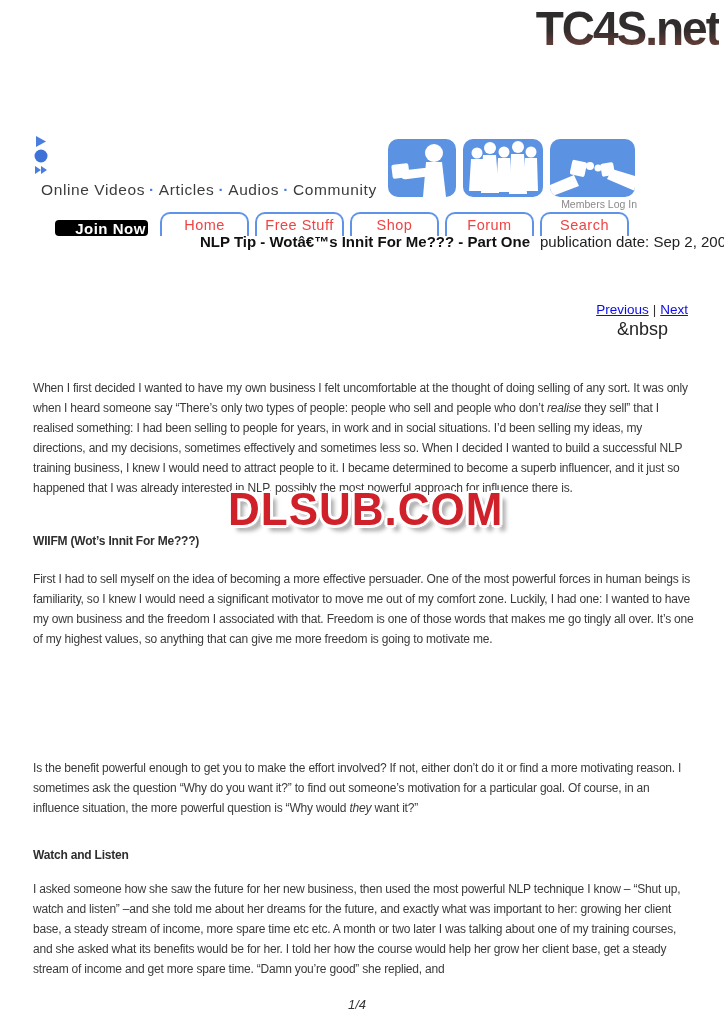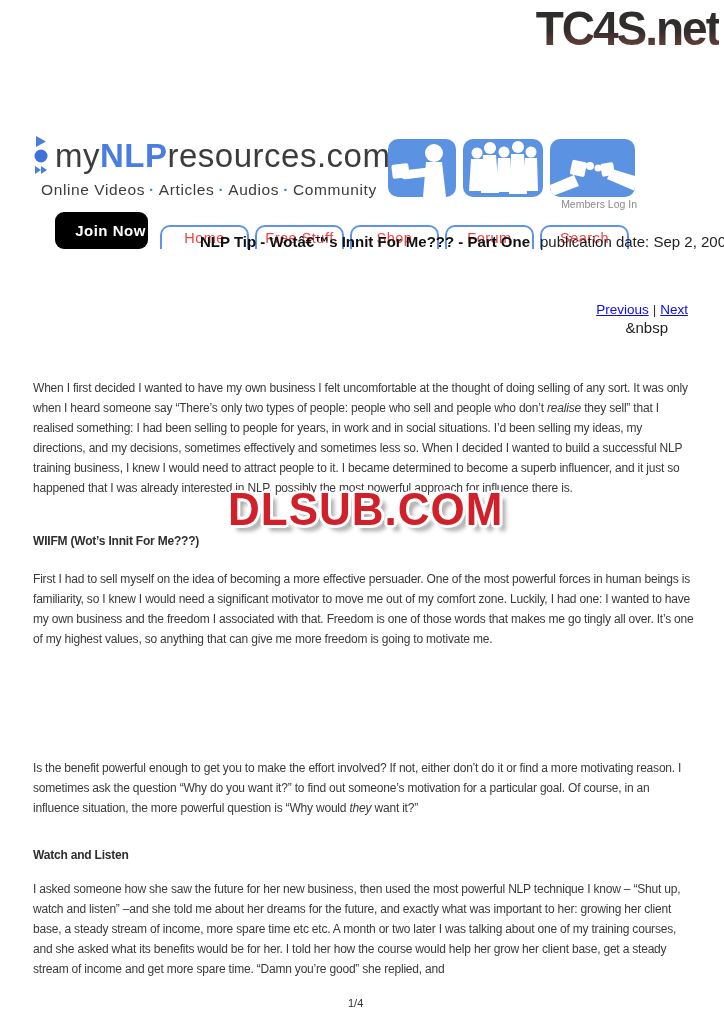--- a/index.html
+++ b/index.html
@@ -25,39 +25,39 @@
   .tagline { font-size:15.5px; color:#3c3c3c; margin-top:3px; margin-left:8px; letter-spacing:0.6px; white-space:nowrap; }
   .tagline .dot { color:#4a7de0; font-weight:bold; padding:0 4px; }
   
   .tiles { position:absolute; left:388px; top:139px; display:flex; gap:7px; }
   .tile { height:58px; background:#5c92e2; border-radius:10px; overflow:hidden; flex:none; }
   .tile svg { display:block; }
   .members { position:absolute; right:87px; top:198px; font-size:10.5px; color:#8a8a8a; }
   
   .nav { position:absolute; left:55px; top:212px; display:flex; align-items:flex-end; }
   .join {
-    width:93px; height:37px; background:#000; color:#fff; border-radius:9px;
+    width:93px; height:16px; background:#000; color:#fff; border-radius:4px;
     font-weight:bold; font-size:15px; display:flex; align-items:center; justify-content:center;
     letter-spacing:0.5px; margin-right:6px; cursor:pointer;padding-left:18px;
   }
   .tab {
     width:89px; height:24px; margin-left:6px;
     border:2px solid #5f93ea; border-bottom:none; border-radius:10px 10px 0 0;
     background:#fff; color:#ef4444; font-size:14.5px; letter-spacing:0.5px;
     display:flex; align-items:center; justify-content:center; cursor:pointer;
   }
   
   .title-row { position:absolute; left:200px; top:233px; white-space:nowrap; font-size:15px; color:#111; }
   .title-row .t { font-weight:bold; }
   .title-row .d { font-weight:normal; color:#222; margin-left:10px; }
   
   .pager { position:absolute; right:36px; top:302px; font-size:13.5px; color:#333; }
   .pager a { color:#0c0ce8; text-decoration:underline; cursor:pointer; }
   .pager .sep { margin:0 4px; color:#333; }
-  .nbsp { position:absolute; right:56px; top:319px; font-size:15px; color:#222; }
+  .nbsp { position:absolute; right:56px; top:319px; font-size:18px; color:#222; }
   
   .body-text {
     position:absolute; left:33px; width:662px;
     font-size:12px; line-height:20px; color:#3a3a3a; letter-spacing:-0.2px;margin-top:26px;
   }
   .body-text i { font-style:italic; }
   .bold { font-weight:bold; color:#2e2e2e; }
   .p1 { top:352px; }
   .h-wiifm { top:505px; }
   .p2 { top:543px; }
@@ -70,21 +70,21 @@
   .dlsub {
     position:absolute; left:228px; top:484px;
     font-size:44px; font-weight:900; letter-spacing:1px; color:#d0202a;
     text-shadow:
       -3px 0 #fff, 3px 0 #fff, 0 -3px #fff, 0 3px #fff,
       -2px -2px #fff, 2px -2px #fff, -2px 2px #fff, 2px 2px #fff,
       6px 6px 4px #aaa;
     transform:scaleY(1.05);
   }
   
-  .page-num { position:absolute; left:348px; top:997px; font-size:11px; color:#333; }
+  .page-num { position:absolute; left:348px; top:997px; font-size:13px; font-style:italic; color:#333; }
   .traders {
     position:absolute; right:4px; top:980px;
     font-size:35px; font-weight:bold; letter-spacing:-1px; color:#c5524e;
     text-shadow:
       -2px 0 #fff, 2px 0 #fff, 0 -2px #fff, 0 2px #fff,
       -2px -2px #fff, 2px -2px #fff, -2px 2px #fff, 2px 2px #fff,
       4px 4px 3px #555;
   }
 </style>
 </head>
@@ -95,21 +95,20 @@
   <div class="tc4s">TC4S.net</div>
 
   <div class="logo-block">
     <div class="logo-line">
       <svg class="logo-icon" width="18" height="44" viewBox="0 0 18 44">
         <path d="M3 2 L13 7.5 L3 13 Z" fill="#4a7de0"></path>
         <circle cx="8" cy="22" r="6.5" fill="#3f72d8"></circle>
         <path d="M2 32 L8 36 L2 40 Z" fill="#4a7de0"></path>
         <path d="M8 32 L14 36 L8 40 Z" fill="#4a7de0"></path>
       </svg>
-      <div class="brand"><span>my</span><span class="nlp">NLP</span><span>resources.com</span></div>
     </div>
     <div class="tagline"><span>Online Videos</span><span class="dot">·</span><span>Articles</span><span class="dot">·</span><span>Audios</span><span class="dot">·</span><span>Community</span></div>
   </div>
 
   <div class="tiles">
     <div class="tile" style="width:68px">
       <svg width="68" height="58" viewBox="0 0 68 58">
         <g fill="#ffffff">
           <circle cx="46" cy="14" r="9"></circle>
           <path d="M38 23 h16 l4 35 h-23 z"></path>

